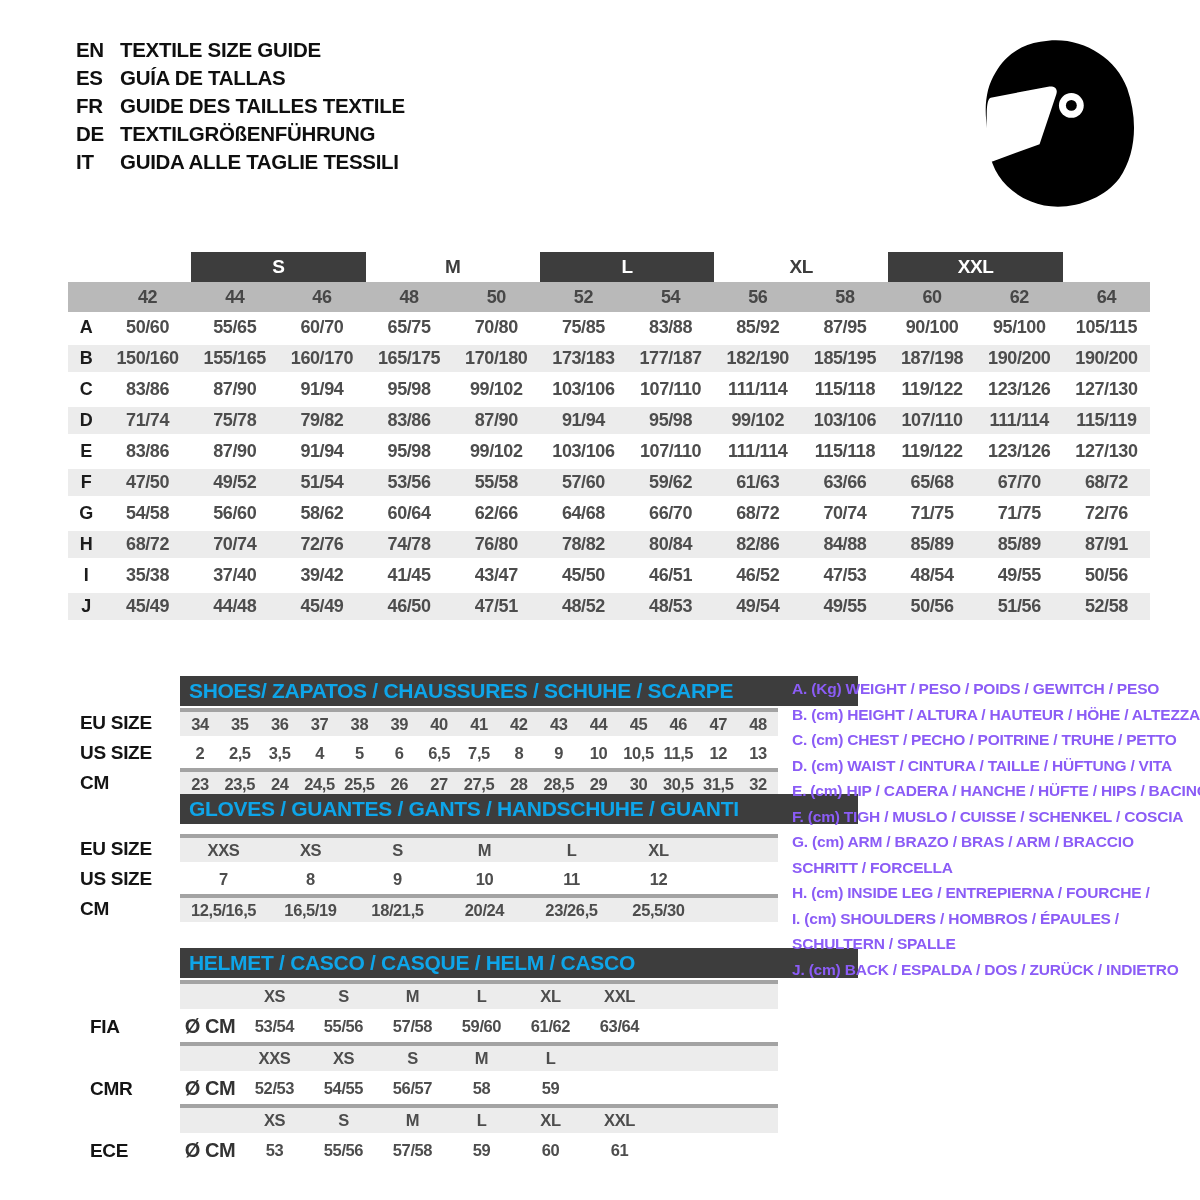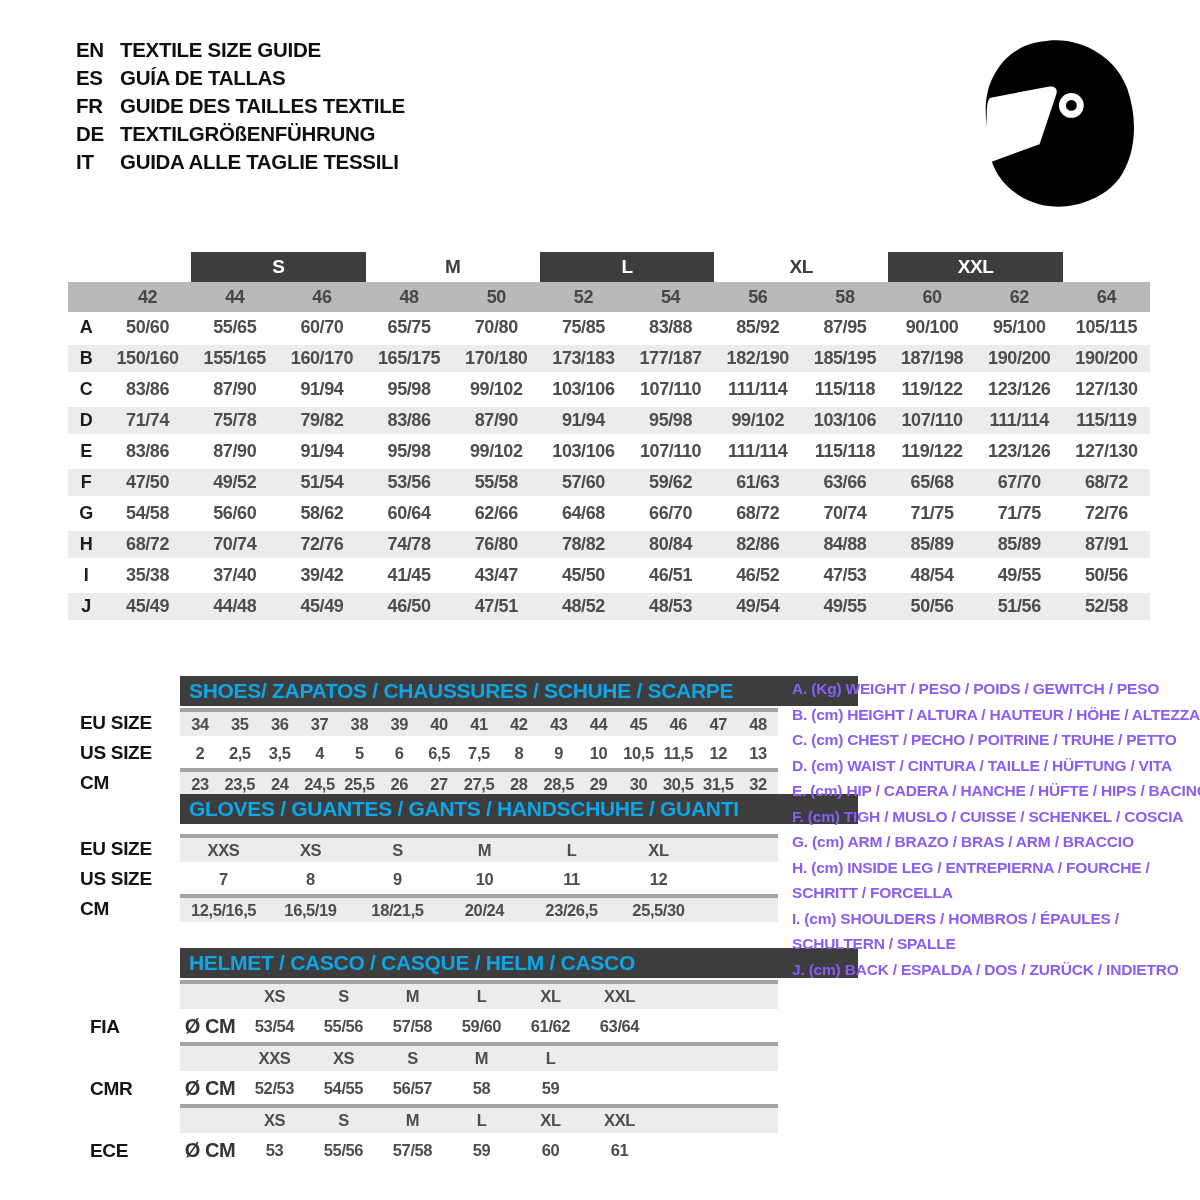--- a/index.html
+++ b/index.html
@@ -422,20 +422,20 @@
     </div>
 
   <div class="legend" id="legend">
       <div class="legend-line">A. (Kg) WEIGHT / PESO / POIDS / GEWITCH / PESO</div>
       <div class="legend-line">B. (cm) HEIGHT / ALTURA / HAUTEUR / HÖHE / ALTEZZA</div>
       <div class="legend-line">C. (cm) CHEST / PECHO / POITRINE / TRUHE / PETTO</div>
       <div class="legend-line">D. (cm) WAIST / CINTURA / TAILLE / HÜFTUNG / VITA</div>
       <div class="legend-line">E. (cm) HIP / CADERA / HANCHE / HÜFTE / HIPS / BACINO</div>
       <div class="legend-line">F. (cm) TIGH / MUSLO / CUISSE / SCHENKEL / COSCIA</div>
       <div class="legend-line">G. (cm) ARM / BRAZO / BRAS / ARM / BRACCIO</div>
+      <div class="legend-line">SCHRITT / FORCELLA</div>
       <div class="legend-line">H. (cm) INSIDE LEG / ENTREPIERNA / FOURCHE /</div>
-      <div class="legend-line">SCHRITT / FORCELLA</div>
       <div class="legend-line">I. (cm) SHOULDERS / HOMBROS / ÉPAULES /</div>
       <div class="legend-line">SCHULTERN / SPALLE</div>
       <div class="legend-line">J. (cm) BACK / ESPALDA / DOS / ZURÜCK / INDIETRO</div>
     </div>
 
 </div>
 
 </body></html>

